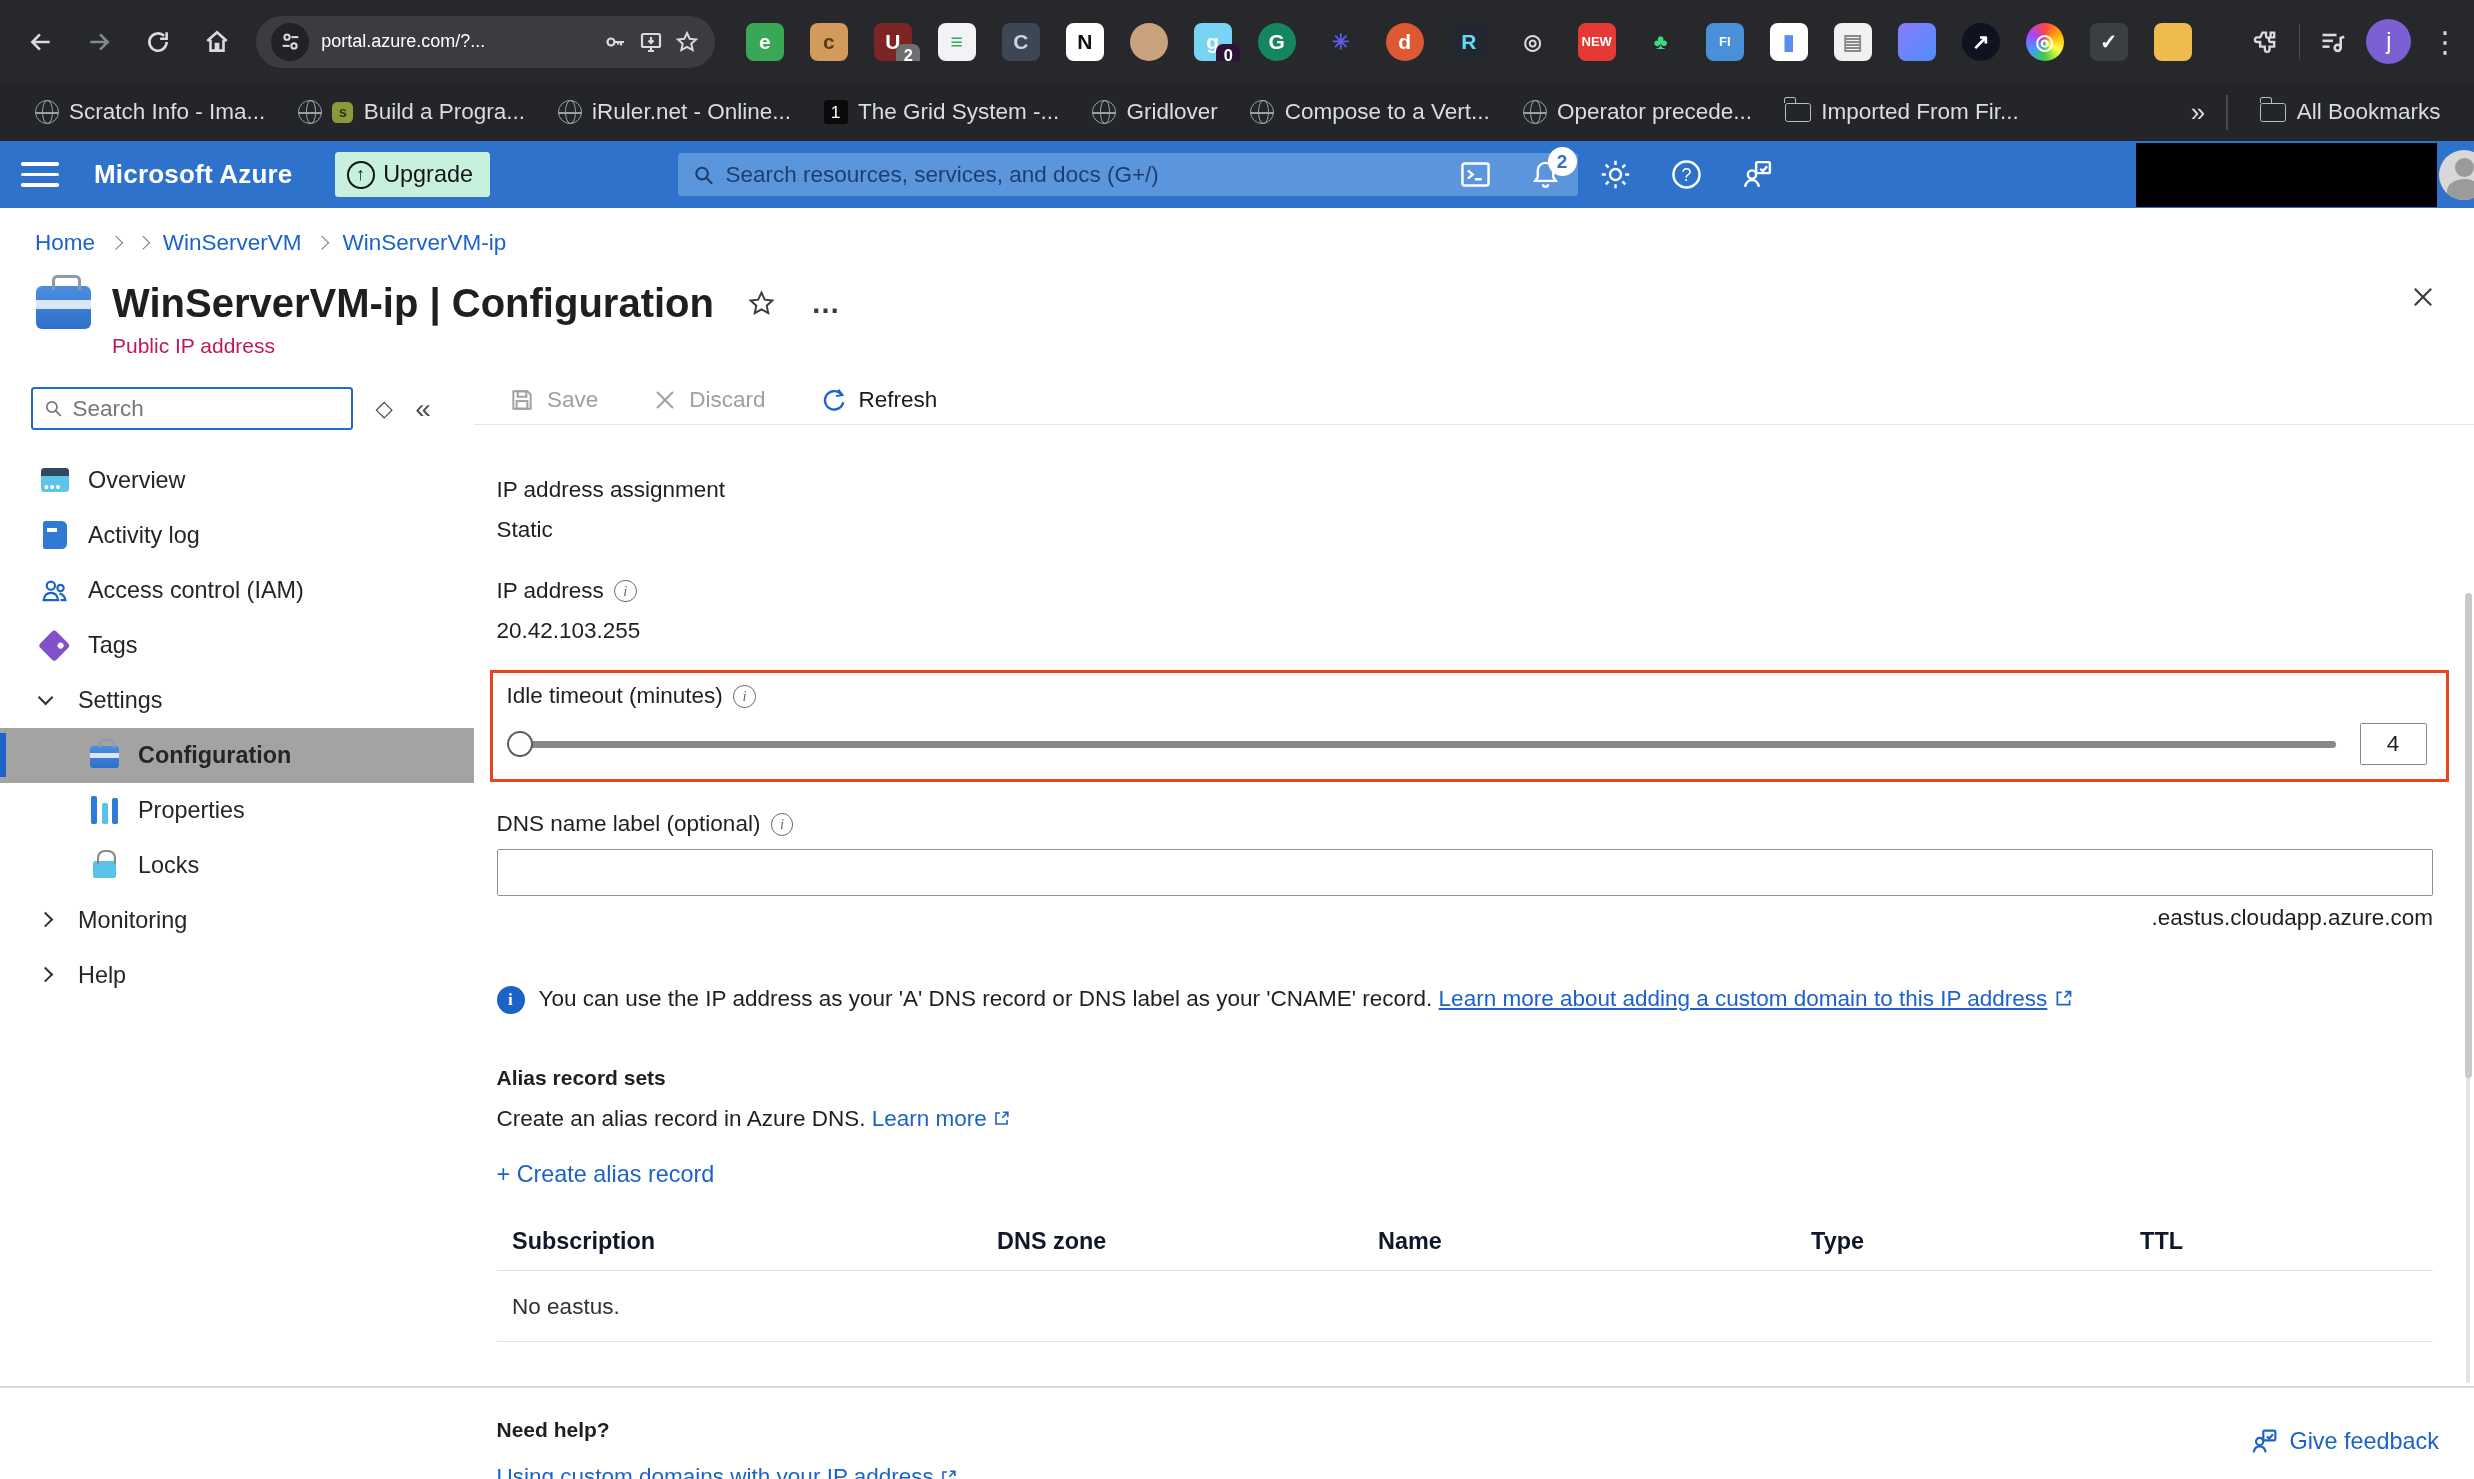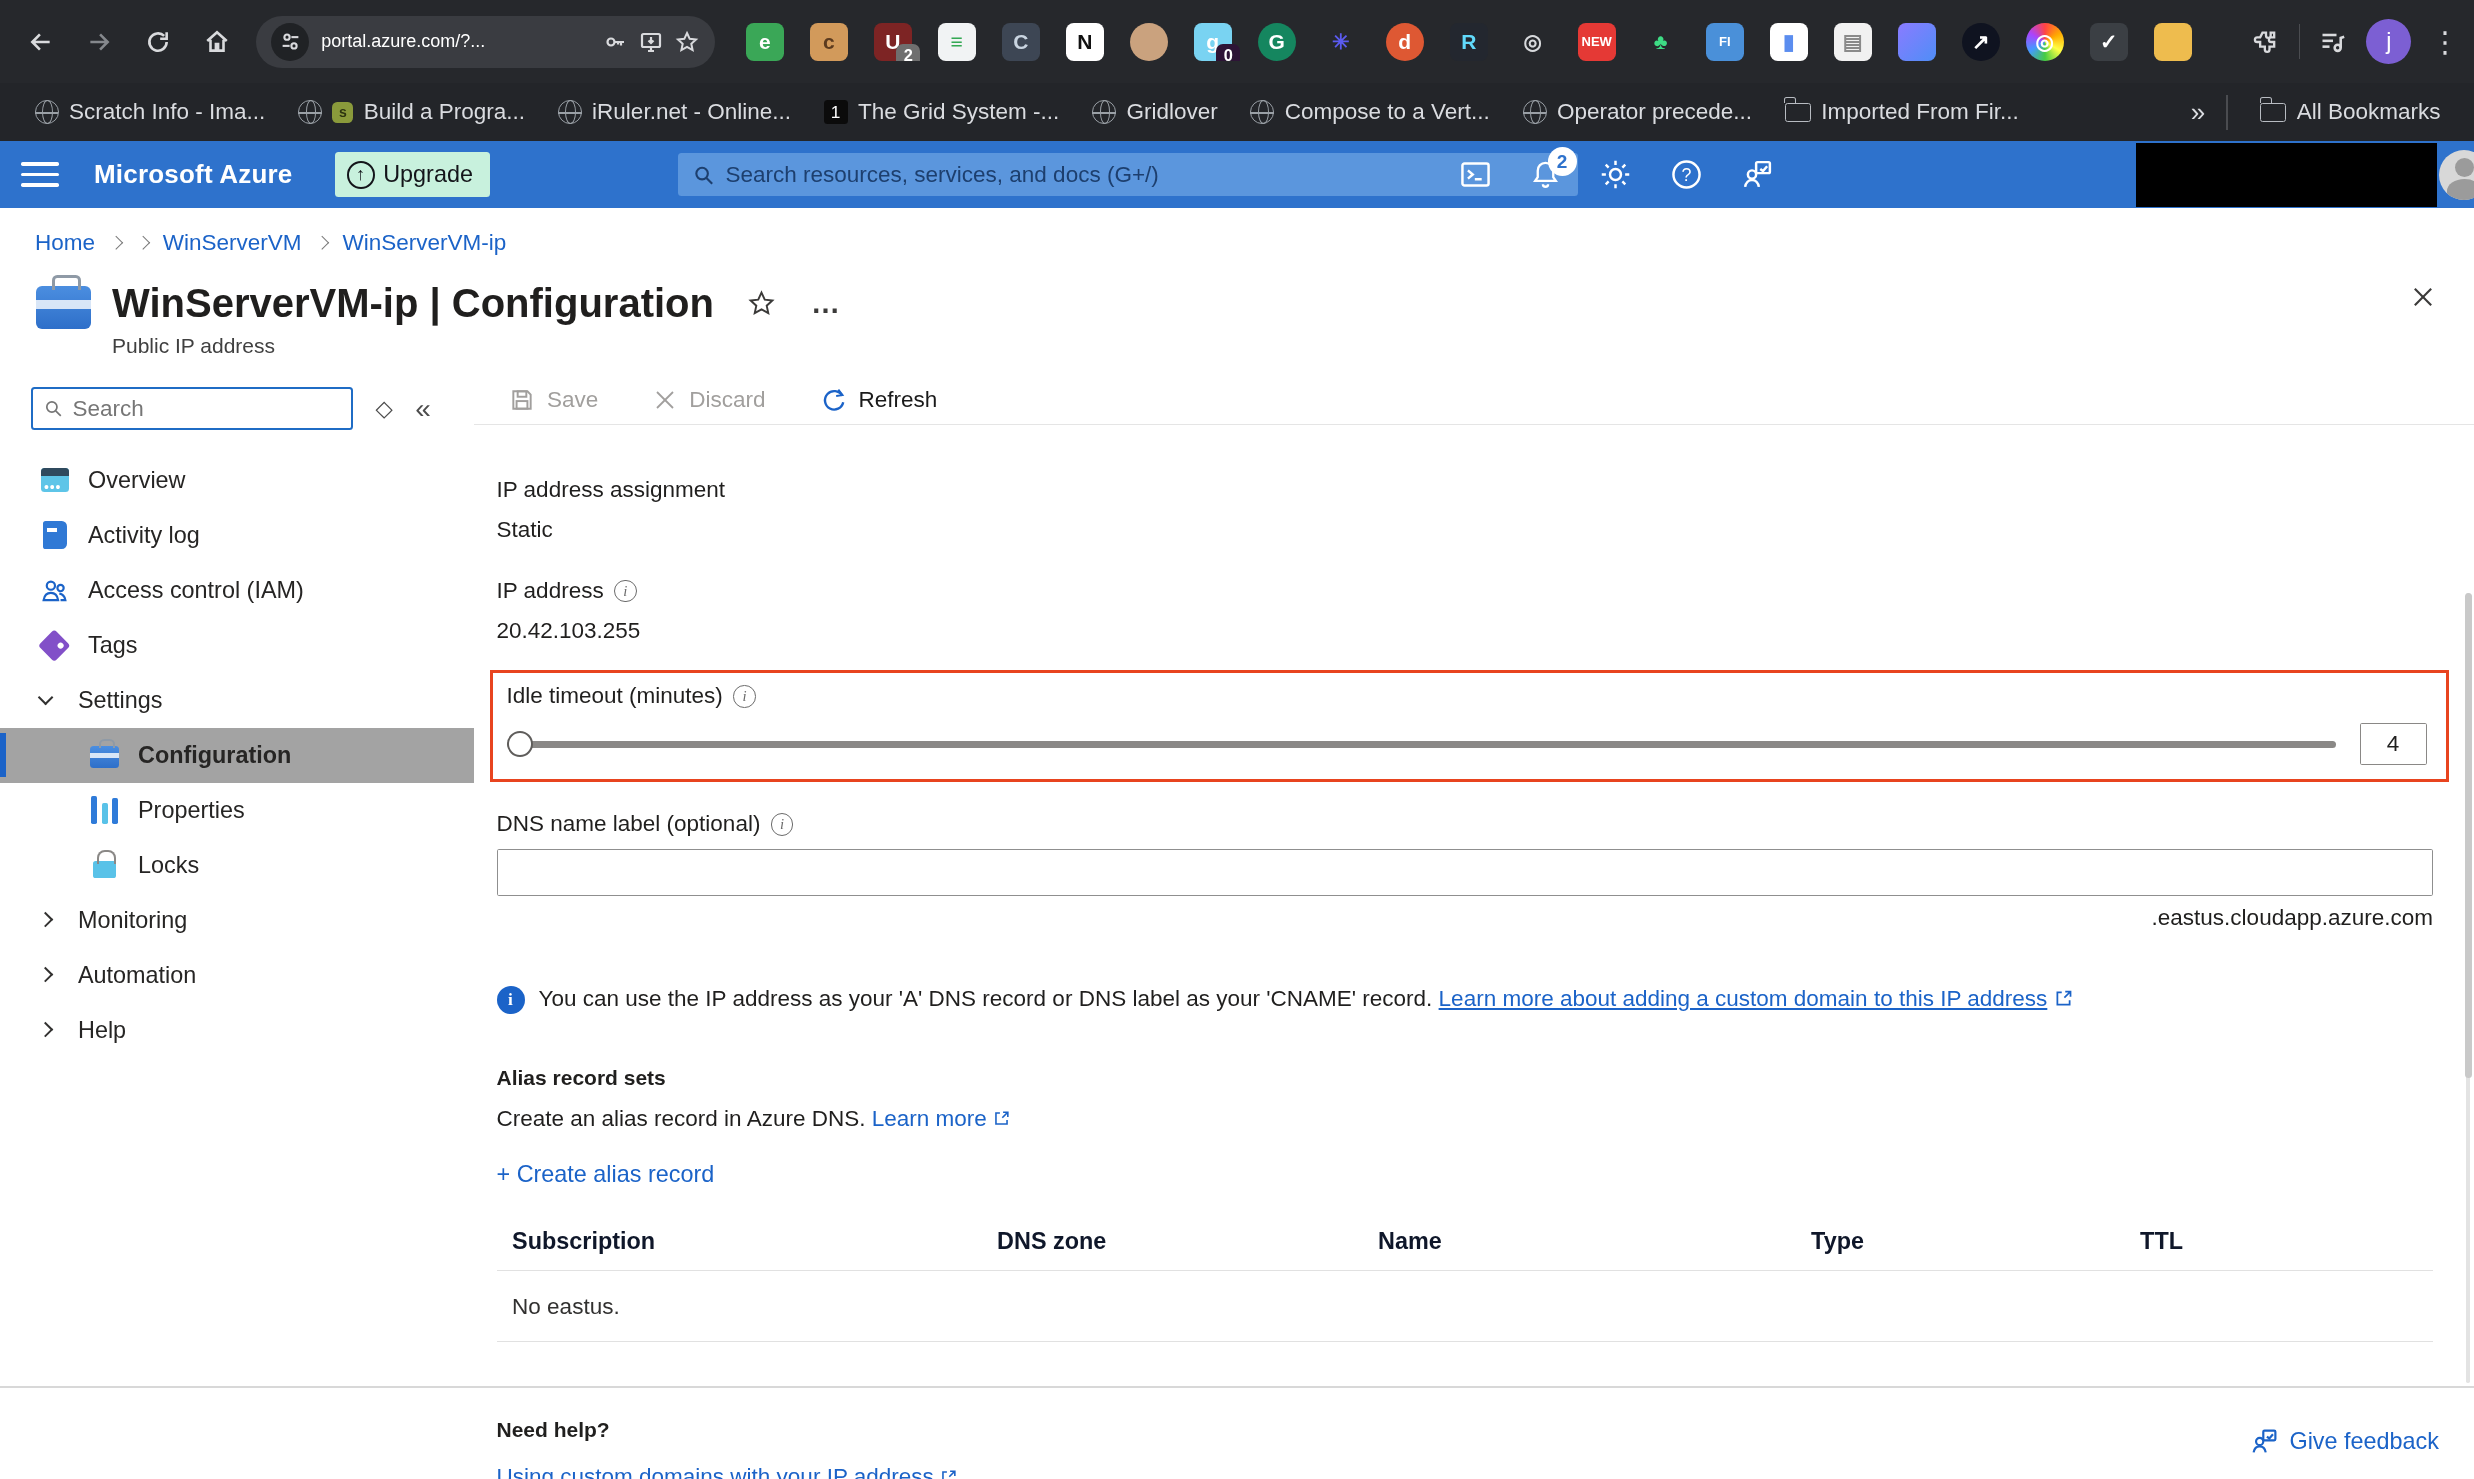--- a/index.html
+++ b/index.html
@@ -59,21 +59,21 @@
   .crumbs { display:flex; align-items:center; gap:14px; padding:21px 0 0 35px; font-size:22.5px; white-space:nowrap; }
   .crumb { color:#1b63c8; cursor:pointer; }
   .crumb-sep { width:9.5px; height:9.5px; border-right:1.7px solid #7a7a7a; border-bottom:1.7px solid #7a7a7a; transform:rotate(-45deg); margin:0 1.7px; flex:none; }
   .title-row { display:flex; align-items:center; padding:22.5px 0 0 36px; gap:21px; }
   .tbx { position:relative; width:55px; height:43px; border-radius:6px; background:linear-gradient(#4b8ee0,#2e6fc9); margin-top:7px; }
   .tbx::before { content:""; position:absolute; top:-10.4px; left:50%; width:22.5px; height:12px; margin-left:-11.2px; border:3.5px solid #8f9aa6; border-bottom:none; border-radius:5.2px 5.2px 0 0; }
   .tbx::after { content:""; position:absolute; left:0; right:0; top:14px; height:9.5px; background:rgba(255,255,255,.8); }
   .page-title { font-size:40px; font-weight:600; color:#201f1e; white-space:nowrap; }
   .title-star { color:#3b3a39; margin-left:12px; display:flex; }
   .title-dots { color:#3b3a39; font-size:29px; font-weight:bold; margin-left:14px; letter-spacing:1.7px; }
-  .page-sub { padding:5.2px 0 0 112px; font-size:21px; color:#404040; }
+  .page-sub { padding:5.2px 0 0 112px; font-size:21px; color:#be185d; }
   .close-x { position:absolute; top:74px; right:38px; color:#3b3a39; display:flex; }
 
   .body-row { position:absolute; left:0; top:166px; right:0; bottom:0; display:flex; }
 
   
   .sidebar { width:474px; flex:none; padding-top:12px; overflow:hidden; }
   .sb-search-row { display:flex; align-items:center; gap:22.5px; padding-left:31px; }
   .sb-search { width:322px; height:43px; border:2.6px solid #1f6cc5; border-radius:3.5px; display:flex; align-items:center; padding:0 10.4px; gap:8.7px; }
   .sb-search input { border:none; outline:none; width:100%; font-size:22.5px; font-family:inherit; color:#323130; }
   .sb-search input::placeholder { color:#767676; opacity:1; }
@@ -448,24 +448,20 @@
               <span class="ic-lock"></span>
             </span>
           <span>Locks</span>
         </div>
         <div class="sb-item">
           <span class="chevR"></span>
           <span>Monitoring</span>
         </div>
         <div class="sb-item">
           <span class="chevR"></span>
-          <span>Automation</span>
-        </div>
-        <div class="sb-item">
-          <span class="chevR"></span>
           <span>Help</span>
         </div>
       </div>
     </div>
 
     <div class="main">
       <div class="toolbar">
         <span class="tb-item disabled">
           <svg width="26" height="26" viewBox="0 0 24 24" fill="none" stroke="#a19f9d" stroke-width="1.8">
               <path d="M4 4h13l3 3v13H4z"></path>

